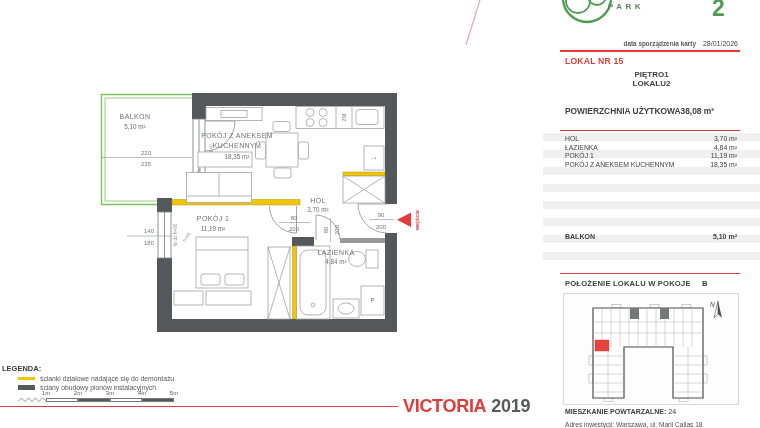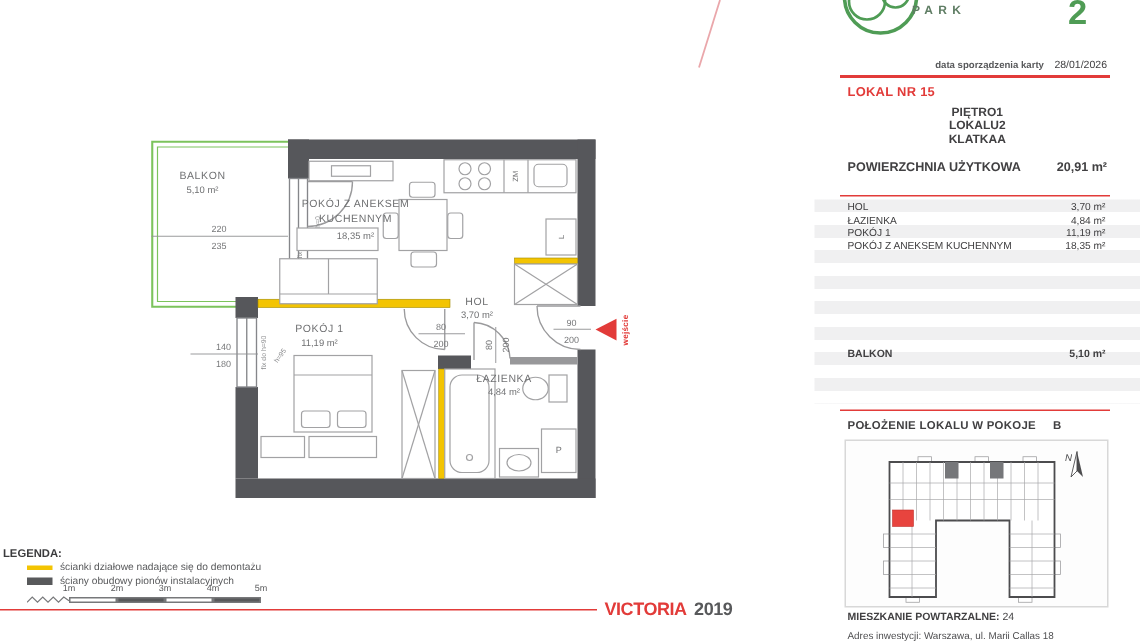--- a/index.html
+++ b/index.html
@@ -9,36 +9,36 @@
   svg{font-family:"Liberation Sans",sans-serif;}
   
   .rule{position:absolute;background:#e23b39;height:1.6px;}
   .park{font-size:8px;letter-spacing:3.5px;color:#5f7d64;font-weight:600;}
   .bignum{font-size:23px;color:#4f9c55;font-weight:600;}
   .daterow{display:flex;justify-content:flex-end;align-items:baseline;gap:7px;}
   .datelabel{font-size:6.4px;font-weight:bold;color:#58595b;}
   .dateval{font-size:7px;color:#414042;}
   .lokal{font-size:8.6px;font-weight:bold;color:#e23b39;letter-spacing:.2px;}
   .info-row{display:flex;justify-content:center;font-weight:bold;font-size:8px;line-height:9.2px;color:#414042;}
-  .area-row{display:flex;justify-content:space-between;font-weight:bold;font-size:8.4px;color:#414042;}
+  .area-row{display:flex;font-weight:bold;font-size:8.4px;color:#414042;}
   .zebra{background:repeating-linear-gradient(180deg,#f0f0f1 0px,#f0f0f1 8.5px,#ffffff 8.5px,#ffffff 17px);}
   .room-row{position:absolute;left:22px;right:23px;display:flex;justify-content:space-between;
             font-size:6.8px;line-height:8.5px;color:#414042;}
   .room-row.bold{font-weight:bold;font-size:7px;}
   .loc-title{font-size:7.6px;font-weight:bold;color:#414042;letter-spacing:.2px;}
   .mapbox{border:1px solid #d8d8d8;background:#fdfdfd;}
   .repeat{font-size:7px;color:#414042;}
   .repeat b{font-weight:bold;}
   .addr{font-size:6.6px;color:#4f4f51;}
   
   .leg-title{font-size:7.5px;font-weight:bold;color:#3b3b3d;}
   .leg-label{font-size:6.8px;color:#58595b;}
   .scale-lab{position:absolute;top:0;font-size:6px;color:#58595b;transform:translateX(-50%);}
   .seg{position:absolute;top:7.5px;height:4.5px;width:32px;border:.5px solid #77787a;box-sizing:border-box;}
-  .victoria{font-size:12px;font-weight:800;letter-spacing:-.3px;line-height:20px;}
+  .victoria{font-size:18px;font-weight:800;letter-spacing:-.3px;line-height:20px;}
   .victoria .v{color:#e23b39;}
   .victoria .y{color:#58595b;margin-left:5px;}
   
   .pl-room{font-size:7px;fill:#6f7072;text-anchor:middle;letter-spacing:.4px;}
   .pl-area{font-size:6.3px;fill:#6f7072;text-anchor:middle;}
   .pl-dim{font-size:6px;fill:#77787a;text-anchor:middle;}
   .pl-note{font-size:4.6px;fill:#8a8b8d;text-anchor:middle;}
   .app{font-size:5px;fill:#6f7072;text-anchor:middle;}
   .entry-t{font-size:5.4px;fill:#e23b39;font-weight:bold;text-anchor:middle;letter-spacing:.2px;}
 </style>
@@ -238,29 +238,25 @@
 
   <div class="abs" style="left:565px;top:70px;width:173px">
     <div class="info-row">
       <span>PIĘTRO</span>
       <span>1</span>
     </div>
     <div class="info-row">
       <span>LOKALU</span>
       <span>2</span>
     </div>
-    <div class="info-row">
-      <span>KLATKA</span>
-      <span>A</span>
-    </div>
   </div>
 
   <div class="abs area-row" style="left:565px;top:106px;width:173px">
     <span>POWIERZCHNIA UŻYTKOWA</span>
-    <span>20,91 m²</span>
+    <span>38,08 m²</span>
   </div>
   <div class="rule" style="left:560px;top:129.5px;width:180px"></div>
 
   <div class="abs zebra" style="left:543px;top:133px;width:217px;height:136px">
     <div class="room-row" style="top:2px">
       <span>HOL</span>
       <span>3,70 m²</span>
     </div>
     <div class="room-row" style="top:10.5px">
       <span>ŁAZIENKA</span>

